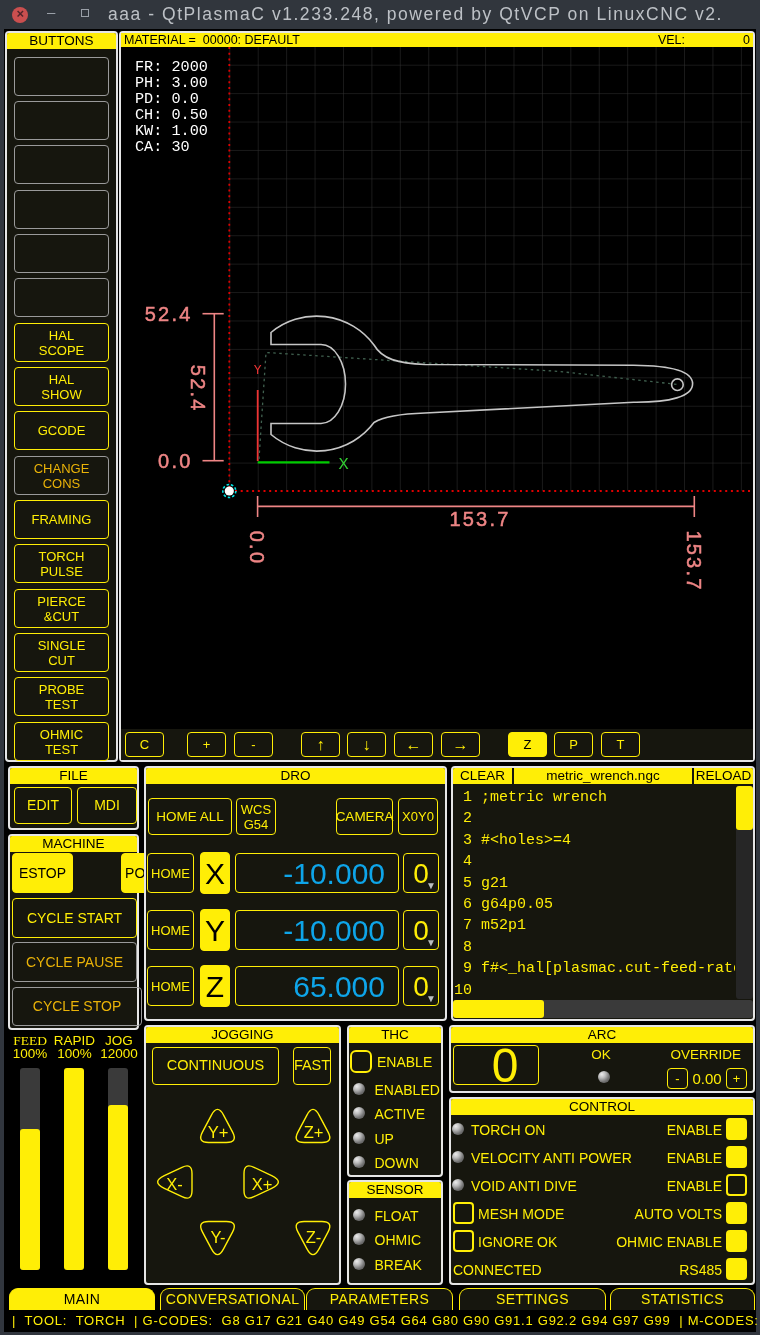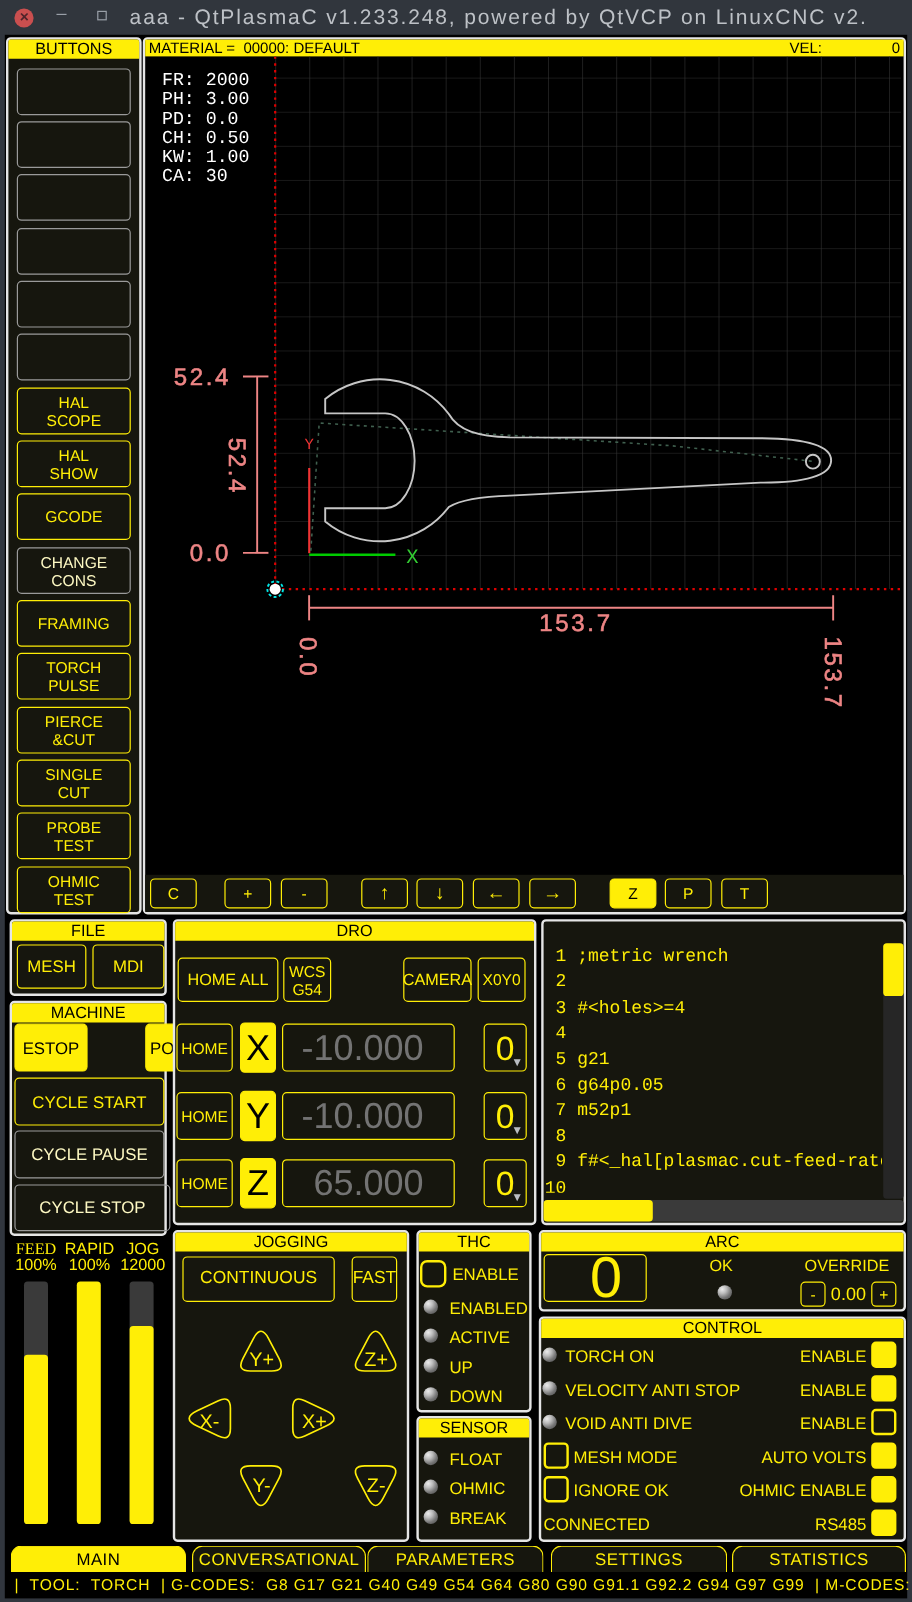--- a/index.html
+++ b/index.html
@@ -2,27 +2,27 @@
 <html><head>
 <meta charset="utf-8">
 <style>
   html,body{margin:0;padding:0;}
   body{width:760px;height:1335px;background:#31363e;font-family:"Liberation Sans",sans-serif;position:relative;overflow:hidden;}
   .abs{position:absolute;}
   #content{position:absolute;left:4px;top:29px;width:752px;height:1303px;background:#000;}
   .panel{position:absolute;background:#16160e;border:2px solid #e5e5e5;border-radius:4px;box-sizing:border-box;}
   .phead{position:absolute;left:0;right:0;top:0;height:16px;background:#ffee06;color:#000;font-size:13.5px;text-align:center;line-height:16px;border-radius:2px 2px 0 0;}
   .btn{position:absolute;border:1.5px solid #ffee06;border-radius:4px;color:#ffee06;display:flex;align-items:center;justify-content:center;text-align:center;box-sizing:border-box;font-size:13px;line-height:15px;}
-  .btn.dis{border-color:#9a9a9a;color:#fef9c3;}
+  .btn.dis{border-color:#9a9a9a;color:#eab308;}
   .btn.on{background:#ffee06;color:#000;}
   .led{position:absolute;width:12px;height:12px;border-radius:50%;background:radial-gradient(circle at 32% 28%,#ececec 0%,#bdbdbd 30%,#757575 62%,#454545 100%);filter:blur(0.4px);}
   .chk{position:absolute;border:2px solid #ffee06;border-radius:4px;box-sizing:border-box;background:transparent;}
   .chk.on{background:#ffee06;}
   .ylab{position:absolute;color:#ffee06;}
-  .dro{position:absolute;width:144px;height:40px;border:1.5px solid #ffee06;border-radius:4px;box-sizing:border-box;color:#737373;font-size:30px;text-align:right;line-height:39px;padding-right:25px;}
+  .dro{position:absolute;width:164px;height:40px;border:1.5px solid #ffee06;border-radius:4px;box-sizing:border-box;color:#0ea5e9;font-size:30px;text-align:right;line-height:39px;padding-right:13px;}
   .btn.zero{width:36px;height:40px;font-size:28px;}
   .caret{position:absolute;right:2px;bottom:1px;font-size:10px;color:#b9bdc1;line-height:10px;}
   .tab{position:absolute;top:0;height:22px;border:1.5px solid #ffee06;border-bottom:none;border-radius:9px 9px 0 0;box-sizing:border-box;background:#16160e;color:#ffee06;font-size:14px;letter-spacing:0.4px;text-align:center;line-height:20px;}
   .tab.on{background:#ffee06;color:#000;}
 </style>
 </head>
 <body>
 
 <div class="abs" id="titlebar" style="left:0;top:0;width:760px;height:29px;background:#31363d;">
   <div class="abs" style="left:12px;top:7px;width:16px;height:16px;border-radius:50%;background:#ca4f4f;"></div>
@@ -134,21 +134,21 @@
     <div class="btn" style="left:273px;top:3px;width:39px;height:25px;font-size:16px;">←</div>
     <div class="btn" style="left:320px;top:3px;width:39px;height:25px;font-size:16px;">→</div>
     <div class="btn on" style="left:387px;top:3px;width:39px;height:25px;">Z</div>
     <div class="btn" style="left:433px;top:3px;width:39px;height:25px;">P</div>
     <div class="btn" style="left:480px;top:3px;width:39px;height:25px;">T</div>
   </div>
 </div>
 
 <div class="panel" id="pfile" style="left:4px;top:737px;width:131px;height:64px;">
   <div class="phead">FILE</div>
-  <div class="btn" style="left:4px;top:19px;width:58px;height:37px;font-size:14px;">MESH</div>
+  <div class="btn" style="left:4px;top:19px;width:58px;height:37px;font-size:14px;">EDIT</div>
   <div class="btn" style="left:67px;top:19px;width:60px;height:37px;font-size:14px;">MDI</div>
 </div>
 
 <div class="panel" id="pmachine" style="left:4px;top:805px;width:131px;height:196px;">
   <div class="phead">MACHINE</div>
   <div class="btn on" style="left:2px;top:17px;width:61px;height:40px;font-size:14px;">ESTOP</div>
   <div class="btn on" style="left:66px;top:17px;width:61px;height:40px;font-size:14px;margin-left:45px;">POWER</div>
   <div class="btn dis" style="left:2px;top:106px;width:125px;height:40px;font-size:14px;">CYCLE PAUSE</div>
   <div class="btn" style="left:2px;top:62px;width:125px;height:40px;font-size:14px;">CYCLE START</div>
   <div class="btn dis" style="left:2px;top:151px;width:130px;height:39px;font-size:14px;">CYCLE STOP</div>
@@ -185,20 +185,27 @@
   <div class="dro" style="left:89px;top:142px;">-10.000</div>
   <div class="btn zero" style="left:257px;top:142px;">0<span class="caret">▼</span></div>
 
   <div class="btn" style="left:1px;top:198px;width:47px;height:40px;">HOME</div>
   <div class="btn on" style="left:54px;top:197px;width:30px;height:42px;font-size:30px;">Z</div>
   <div class="dro" style="left:89px;top:198px;">65.000</div>
   <div class="btn zero" style="left:257px;top:198px;">0<span class="caret">▼</span></div>
 </div>
 
 <div class="panel" id="pgcode" style="left:447px;top:737px;width:304px;height:255px;">
+  <div class="phead" style="text-align:center;">
+    <span style="position:absolute;left:0;top:0;width:59px;">CLEAR</span>
+    <span style="position:absolute;left:59px;top:0;width:2px;height:16px;background:#16160e;"></span>
+    <span style="position:absolute;left:61px;top:0;width:178px;">metric_wrench.ngc</span>
+    <span style="position:absolute;left:239px;top:0;width:2px;height:16px;background:#16160e;"></span>
+    <span style="position:absolute;left:241px;top:0;width:59px;">RELOAD</span>
+  </div>
   <pre style="position:absolute;left:1px;top:19px;width:281px;height:207px;margin:0;overflow:hidden;font-family:'Liberation Mono',monospace;font-size:15px;line-height:21.4px;color:#ffee06;"> 1 ;metric wrench
  2
  3 #&lt;holes&gt;=4
  4
  5 g21
  6 g64p0.05
  7 m52p1
  8
  9 f#&lt;_hal[plasmac.cut-feed-rate]&gt;
 10</pre>
@@ -268,21 +275,21 @@
 </div>
 
 <div class="panel" id="pcontrol" style="left:445px;top:1068px;width:306px;height:188px;">
   <div class="phead">CONTROL</div>
   <div class="led" style="left:1px;top:24px;"></div>
   <div class="ylab" style="left:20px;top:22.5px;font-size:14px;">TORCH ON</div>
   <div class="ylab" style="left:121px;top:22.5px;width:150px;text-align:right;font-size:14px;">ENABLE</div>
   <div class="chk on" style="left:275px;top:18.5px;width:21px;height:22px;"></div>
 
   <div class="led" style="left:1px;top:52px;"></div>
-  <div class="ylab" style="left:20px;top:50.5px;font-size:14px;">VELOCITY ANTI STOP</div>
+  <div class="ylab" style="left:20px;top:50.5px;font-size:14px;">VELOCITY ANTI POWER</div>
   <div class="ylab" style="left:121px;top:50.5px;width:150px;text-align:right;font-size:14px;">ENABLE</div>
   <div class="chk on" style="left:275px;top:46.5px;width:21px;height:22px;"></div>
 
   <div class="led" style="left:1px;top:80px;"></div>
   <div class="ylab" style="left:20px;top:78.5px;font-size:14px;">VOID ANTI DIVE</div>
   <div class="ylab" style="left:121px;top:78.5px;width:150px;text-align:right;font-size:14px;">ENABLE</div>
   <div class="chk" style="left:275px;top:74.5px;width:21px;height:22px;"></div>
 
   <div class="chk" style="left:2px;top:102.5px;width:21px;height:22px;"></div>
   <div class="ylab" style="left:27px;top:106.5px;font-size:14px;">MESH MODE</div>

